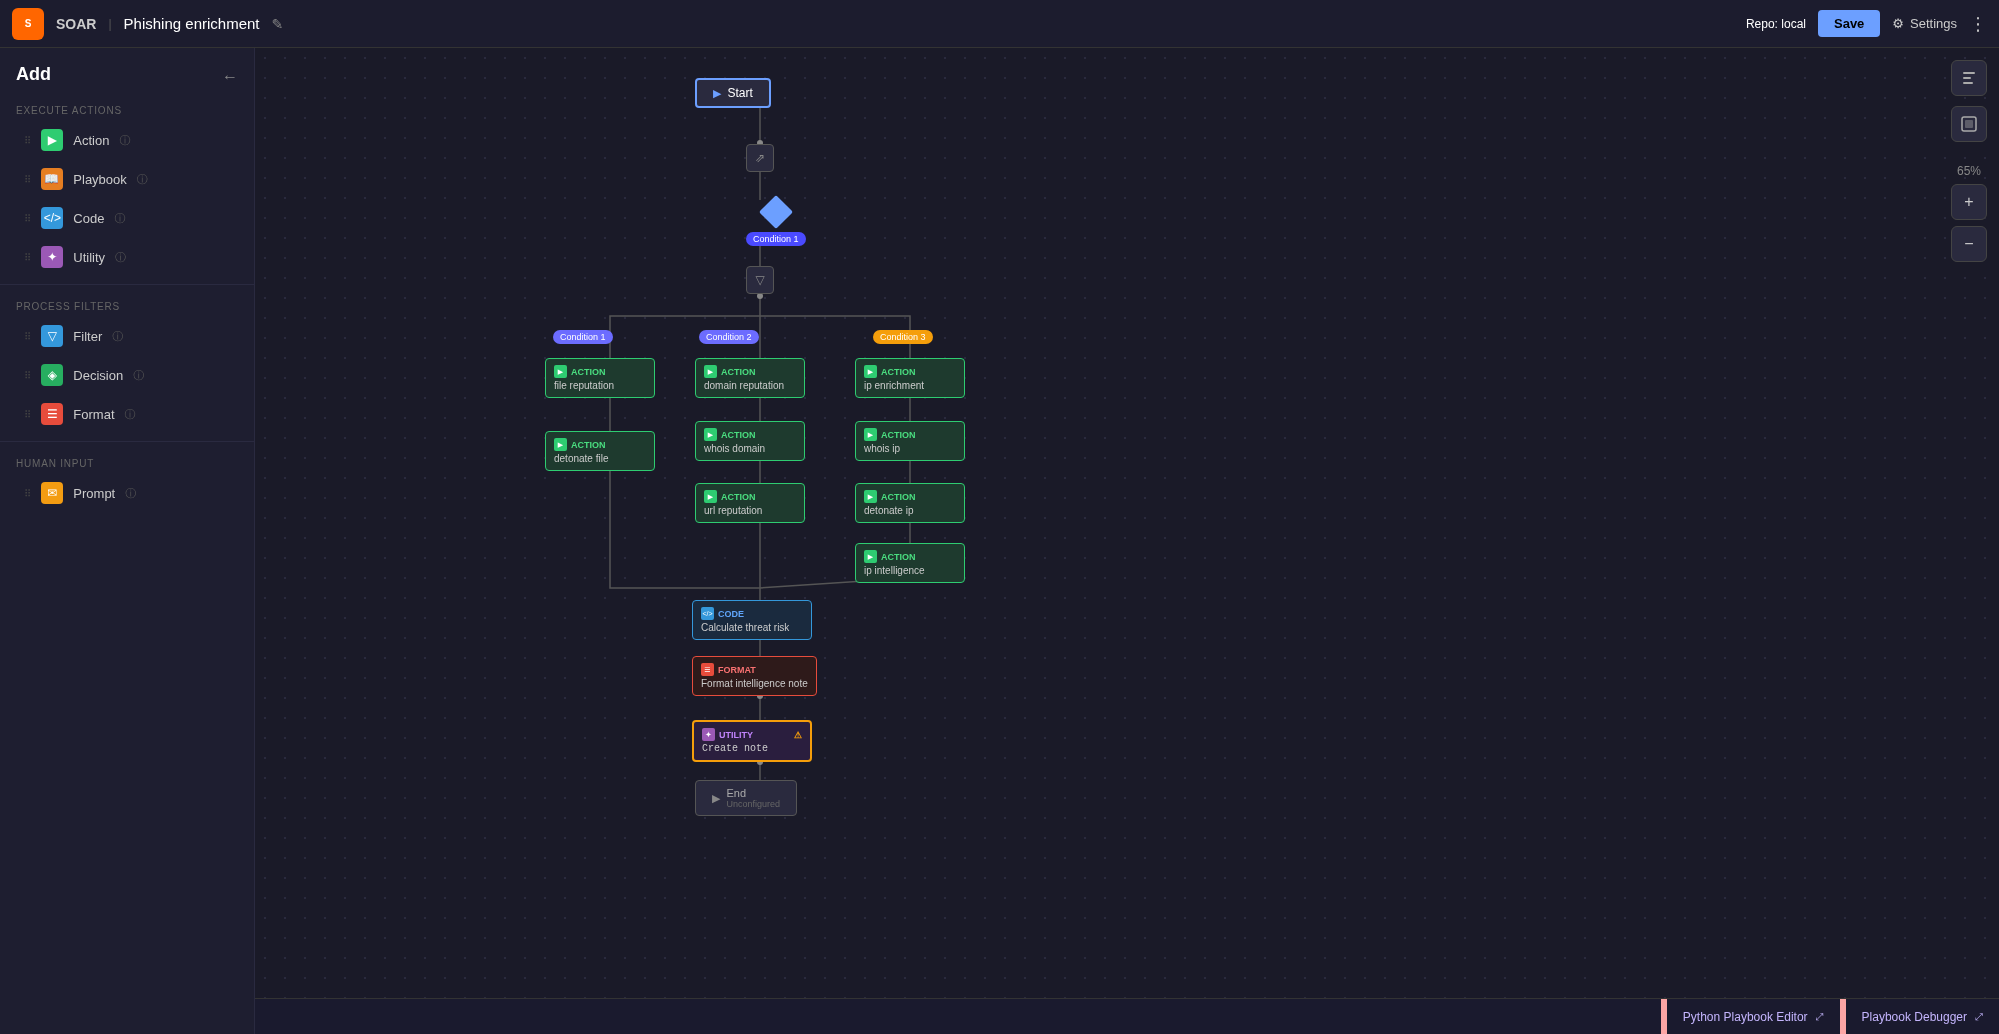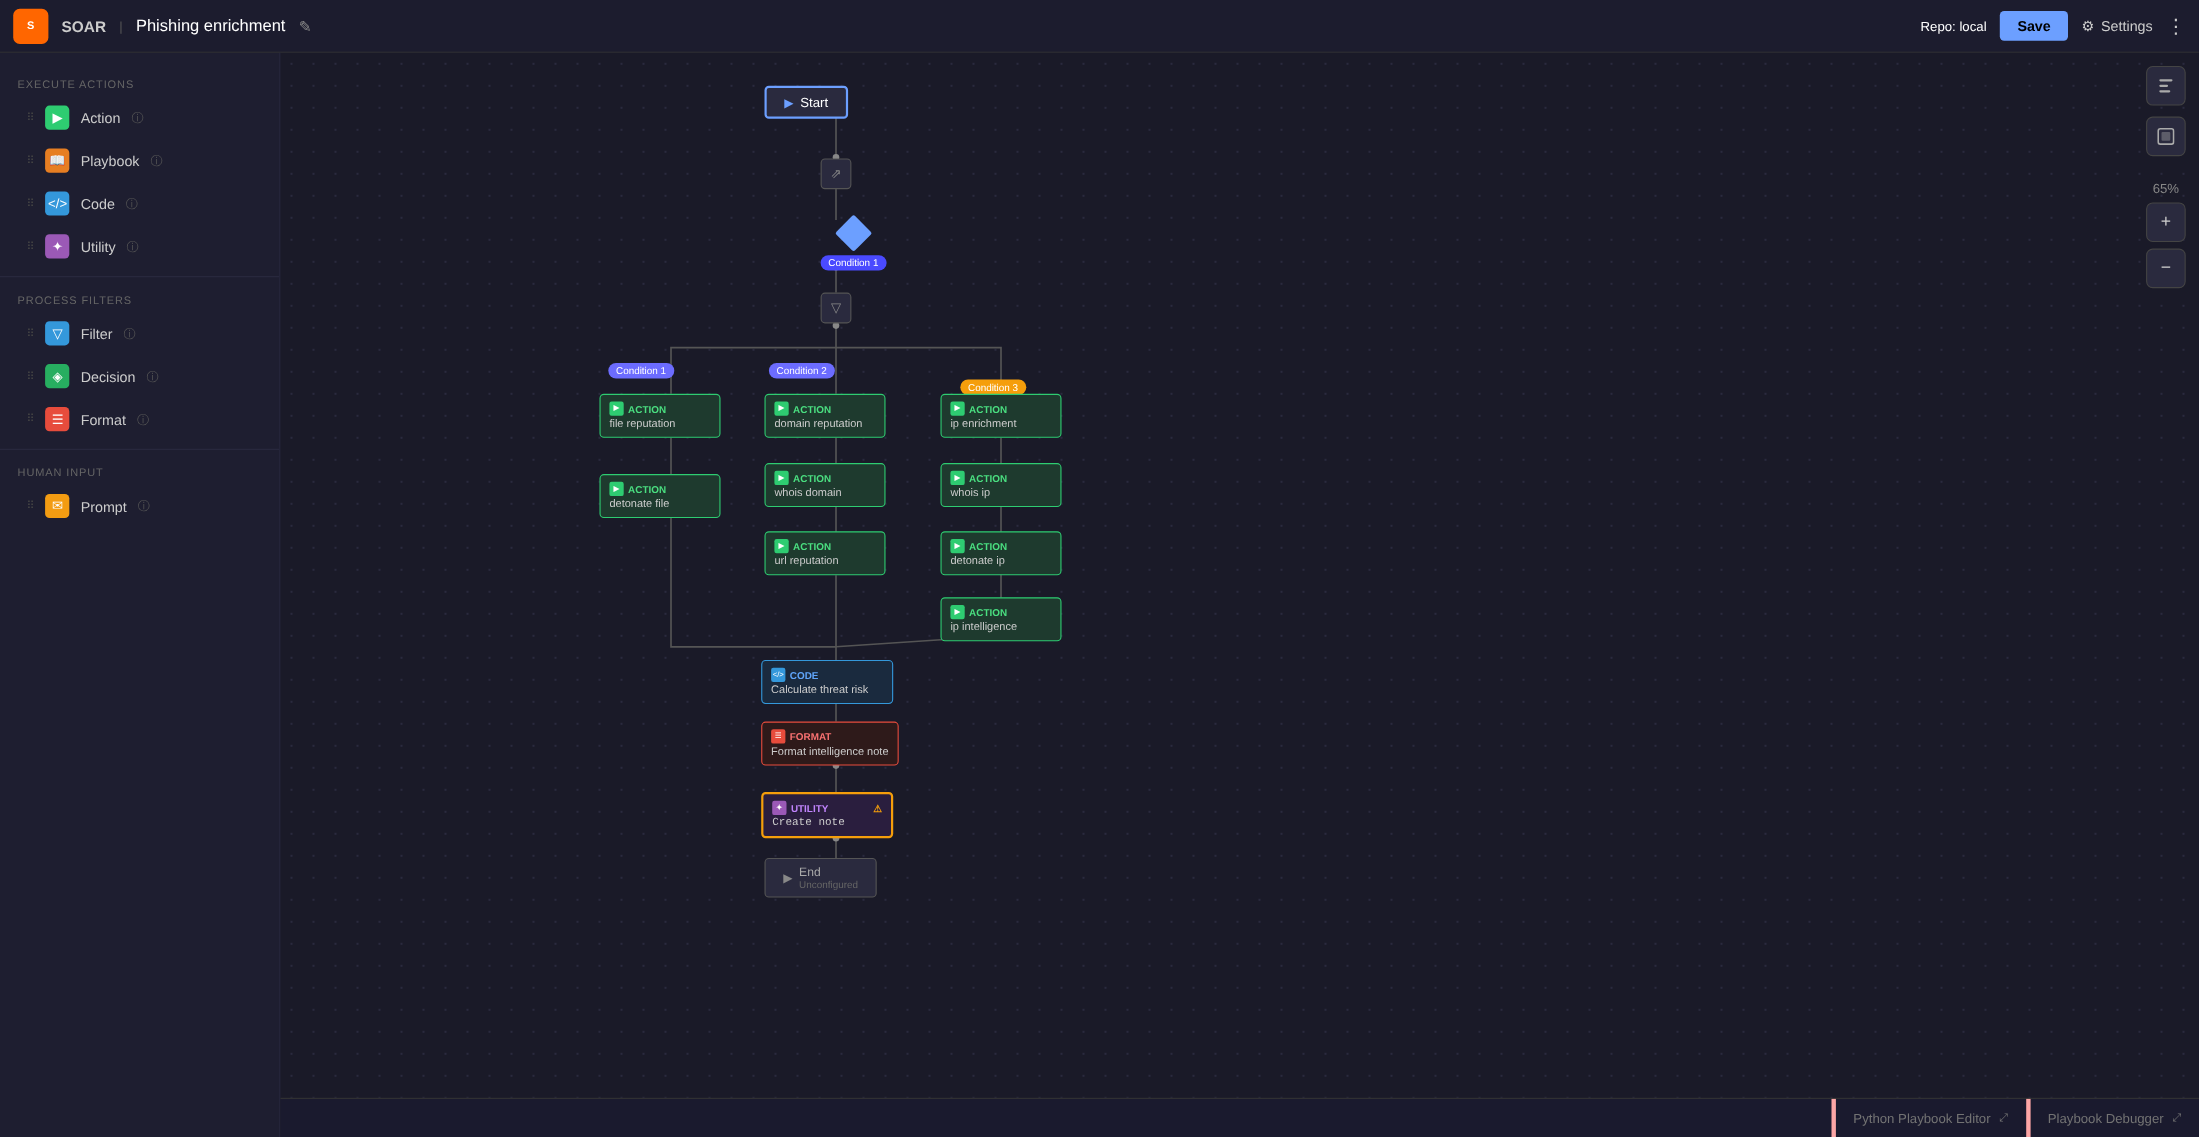--- a/index.html
+++ b/index.html
@@ -58,21 +58,21 @@
     .node-utility-name { color: #ccc; font-size: 10px; margin-top: 2px; font-family: Liberation Mono, monospace; }
     .node-end { background: #2a2a3e; border: 1px solid #555; border-radius: 4px; padding: 6px 16px; color: #888; display: flex; align-items: center; gap: 6px; font-size: 11px; white-space: nowrap; }
     .share-node { width: 28px; height: 28px; background: #2a2a3e; border: 1px solid #555; border-radius: 4px; display: flex; align-items: center; justify-content: center; color: #888; font-size: 12px; }
     .filter-node { width: 28px; height: 28px; background: #2a2a3e; border: 1px solid #555; border-radius: 4px; display: flex; align-items: center; justify-content: center; color: #888; font-size: 12px; }
 
     
     .connections { position: absolute; top: 0; left: 0; width: 100%; height: 100%; pointer-events: none; }
 
     
     .bottom-bar { position: absolute; bottom: 0; right: 0; left: 255px; height: 36px; background: #1a1a2e; border-top: 1px solid #333; display: flex; align-items: center; justify-content: flex-end; gap: 0; }
-    .bottom-btn { padding: 0 16px; height: 100%; display: flex; align-items: center; gap: 8px; color: #737373; font-size: 12px; border-left: 4px solid #fca5a5; cursor: pointer; }
+    .bottom-btn { padding: 0 16px; height: 100%; display: flex; align-items: center; gap: 8px; color: #c4b5fd; font-size: 12px; border-left: 6px solid #fca5a5; cursor: pointer; }
     .expand-icon { font-size: 10px; }
   </style>
 </head>
 <body>
 
 <div class="header">
   <div class="splunk-logo">S</div>
   <span class="header-soar">SOAR</span>
   <span style="color:#555;">|</span>
   <span class="header-title">Phishing enrichment</span>
@@ -83,20 +83,24 @@
   </span>
   <button class="btn-save">Save</button>
   <div class="header-settings">
     <span>⚙</span>
     <span>Settings</span>
   </div>
   <span class="header-more">⋮</span>
 </div>
 
 <div class="sidebar">
+  <div class="sidebar-title">
+    <span>Add</span>
+    <span class="sidebar-back">←</span>
+  </div>
 
   <div class="sidebar-section">EXECUTE ACTIONS</div>
 
   <div class="sidebar-item">
     <span class="sidebar-drag">⠿</span>
     <span class="sidebar-icon icon-action">▶</span>
     <span class="sidebar-label">Action</span>
     <span class="sidebar-info">ⓘ</span>
   </div>
   <div class="sidebar-item">
@@ -221,21 +225,21 @@
   <div style="position:absolute; left:491px; top:218px;">
     <div class="filter-node">▽</div>
   </div>
 
   <div style="position:absolute; left:298px; top:282px;">
     <div style="background:#6c6cff;color:#fff;border-radius:10px;padding:2px 7px;font-size:9px;white-space:nowrap;">Condition 1</div>
   </div>
   <div style="position:absolute; left:444px; top:282px;">
     <div style="background:#6c6cff;color:#fff;border-radius:10px;padding:2px 7px;font-size:9px;white-space:nowrap;">Condition 2</div>
   </div>
-  <div style="position:absolute; left:618px; top:297px;">
+  <div style="position:absolute; left:618px; top:282px;">
     <div style="background:#f59e0b;color:#fff;border-radius:10px;padding:2px 7px;font-size:9px;white-space:nowrap;">Condition 3</div>
   </div>
 
   <div style="position:absolute; left:290px; top:310px;">
     <div class="node-action">
       <div style="display:flex;align-items:center;gap:4px;">
         <span style="display:inline-block;width:13px;height:13px;background:#2ecc71;border-radius:2px;font-size:7px;color:#fff;text-align:center;line-height:13px;">▶</span>
         <span class="node-action-label">ACTION</span>
       </div>
       <div class="node-action-name">file reputation</div>

